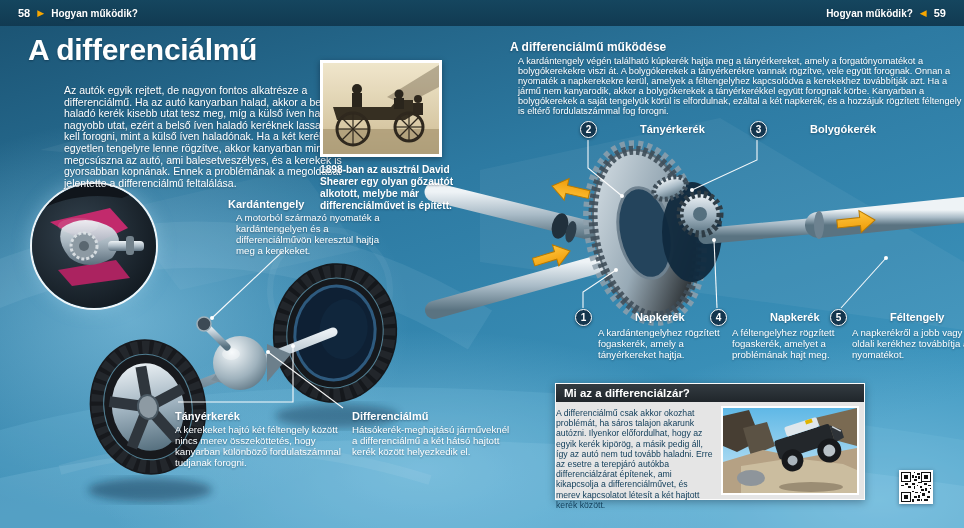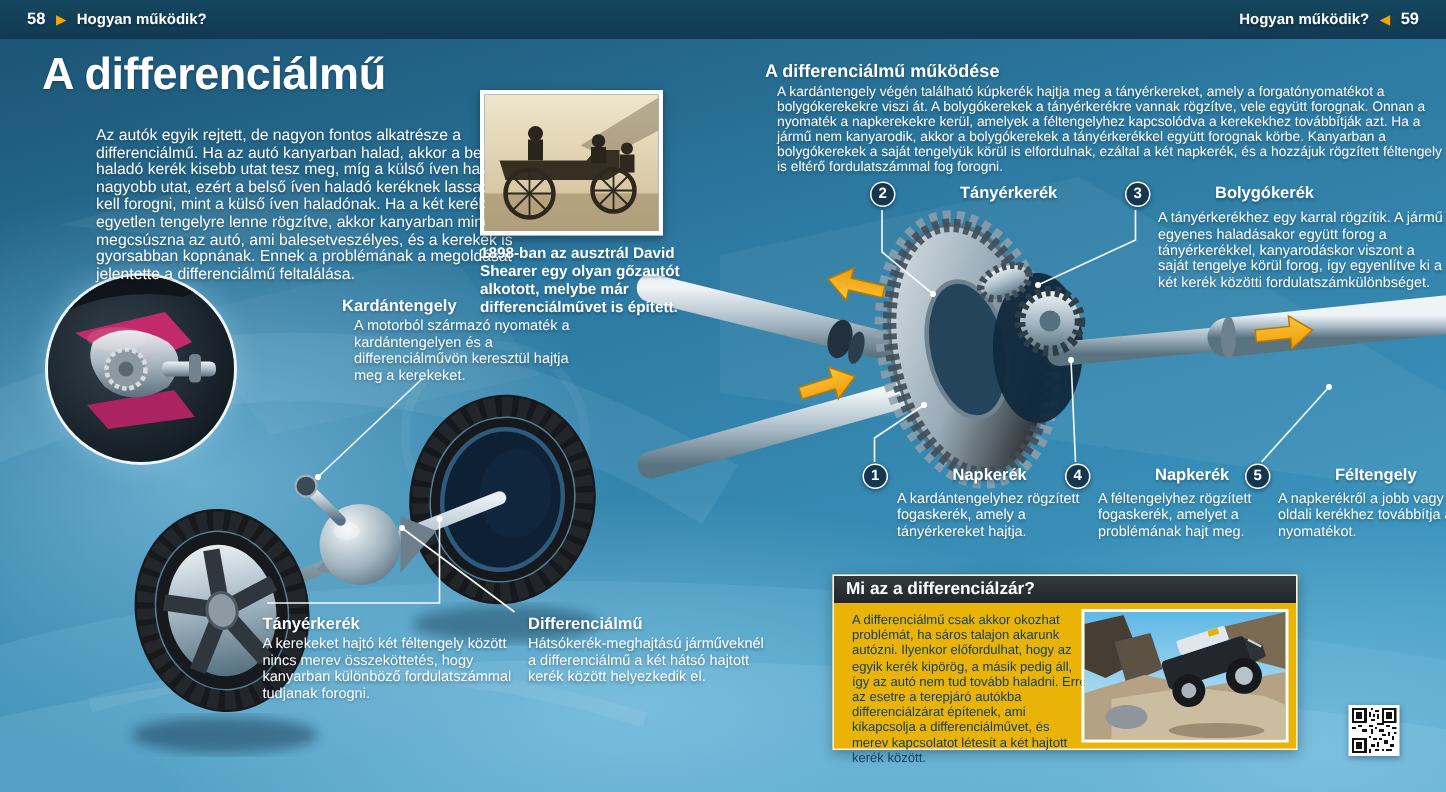--- a/index.html
+++ b/index.html
@@ -25,24 +25,24 @@
   
   .rheading{left:510px;top:40px;font-size:12px;font-weight:bold;z-index:5;}
   .rintro{left:518px;top:56px;width:450px;font-size:9.2px;line-height:10px;z-index:5;}
   .badge{width:17px;height:17px;border-radius:50%;background:#14364e;border:1.5px solid #fff;
          color:#fff;font-size:10px;font-weight:bold;display:flex;align-items:center;justify-content:center;
          z-index:6;box-shadow:0 1px 3px rgba(0,15,30,.5);}
   .plabel{font-size:11px;font-weight:bold;z-index:6;margin-left:36px;}
   .pdesc{font-size:9.6px;line-height:10.8px;z-index:6;}
   
   .ibox{left:555px;top:383px;width:310px;height:117px;z-index:6;border:1px solid rgba(255,255,255,.85);
-        background:#eab308;box-shadow:0 2px 8px rgba(0,15,30,.35);}
+        background:#e5e5e5;box-shadow:0 2px 8px rgba(0,15,30,.35);}
   .ibox-h{height:18px;background:linear-gradient(180deg,#333b41,#20262b);display:flex;align-items:center;
           padding-left:8px;font-size:11.5px;font-weight:bold;color:#fff;}
-  .ibox-t{position:absolute;left:12px;top:24px;width:158px;font-size:8.7px;line-height:10.2px;color:#14405c;font-weight:500;}
+  .ibox-t{position:absolute;left:0;top:24px;width:158px;font-size:8.7px;line-height:10.2px;color:#14405c;font-weight:500;}
   .ibox-photo{position:absolute;left:165px;top:22px;width:138px;height:89px;border:2px solid #fff;}
   .qr{left:899px;top:470px;width:34px;height:34px;z-index:6;background:#fff;padding:2px;box-shadow:0 1px 4px rgba(0,20,40,.4);}
   svg{display:block;}
 </style>
 </head>
 <body>
 
 <div id="page">
 
   <svg class="abs" style="left:0;top:0;z-index:0" width="964" height="528" viewBox="0 0 964 528">
@@ -307,21 +307,20 @@
         <circle cx="293" cy="346" r="2"></circle>
         <circle cx="268" cy="352" r="2"></circle>
     </g>
   </svg>
 
   <div class="abs badge" style="left:580px;top:121px">2</div>
   <div class="abs plabel wtxt" style="left:604px;top:123px">Tányérkerék</div>
 
   <div class="abs badge" style="left:750px;top:121px">3</div>
   <div class="abs plabel wtxt" style="left:774px;top:123px">Bolygókerék</div>
-  <div class="abs pdesc wtxt" style="left:772px;top:141px;width:190px">A tányérkerékhez egy karral rögzítik. A jármű egyenes haladásakor együtt forog a tányérkerékkel, kanyarodáskor viszont a saját tengelye körül forog, így egyenlítve ki a két kerék közötti fordulatszámkülönbséget.</div>
 
   <div class="abs badge" style="left:575px;top:309px">1</div>
   <div class="abs plabel wtxt" style="left:599px;top:311px">Napkerék</div>
   <div class="abs pdesc wtxt" style="left:598px;top:328px;width:138px">A kardántengelyhez rögzített fogaskerék, amely a tányérkereket hajtja.</div>
 
   <div class="abs badge" style="left:710px;top:309px">4</div>
   <div class="abs plabel wtxt" style="left:734px;top:311px">Napkerék</div>
   <div class="abs pdesc wtxt" style="left:732px;top:328px;width:138px">A féltengelyhez rögzített fogaskerék, amelyet a problémának hajt meg.</div>
 
   <div class="abs badge" style="left:830px;top:309px">5</div>

